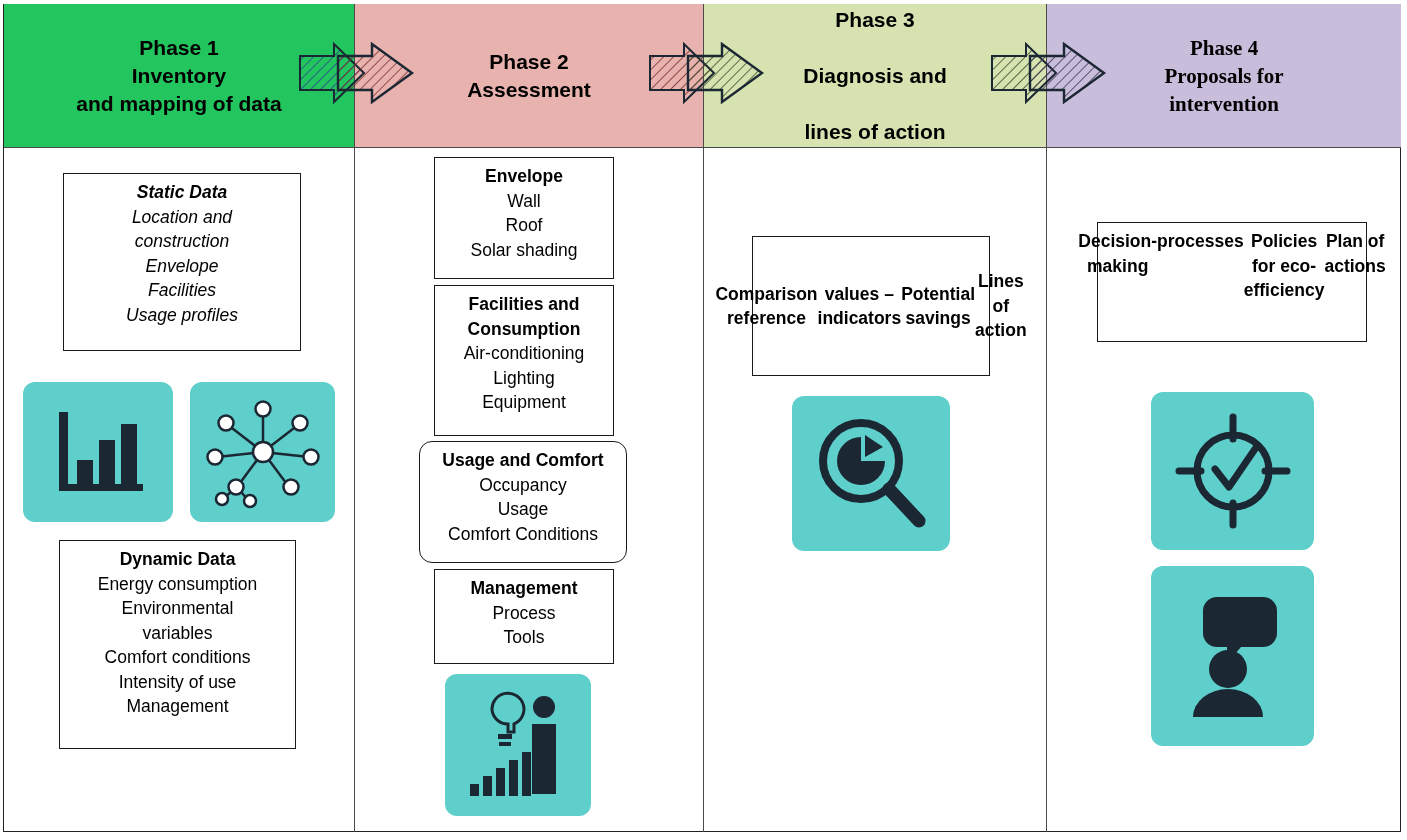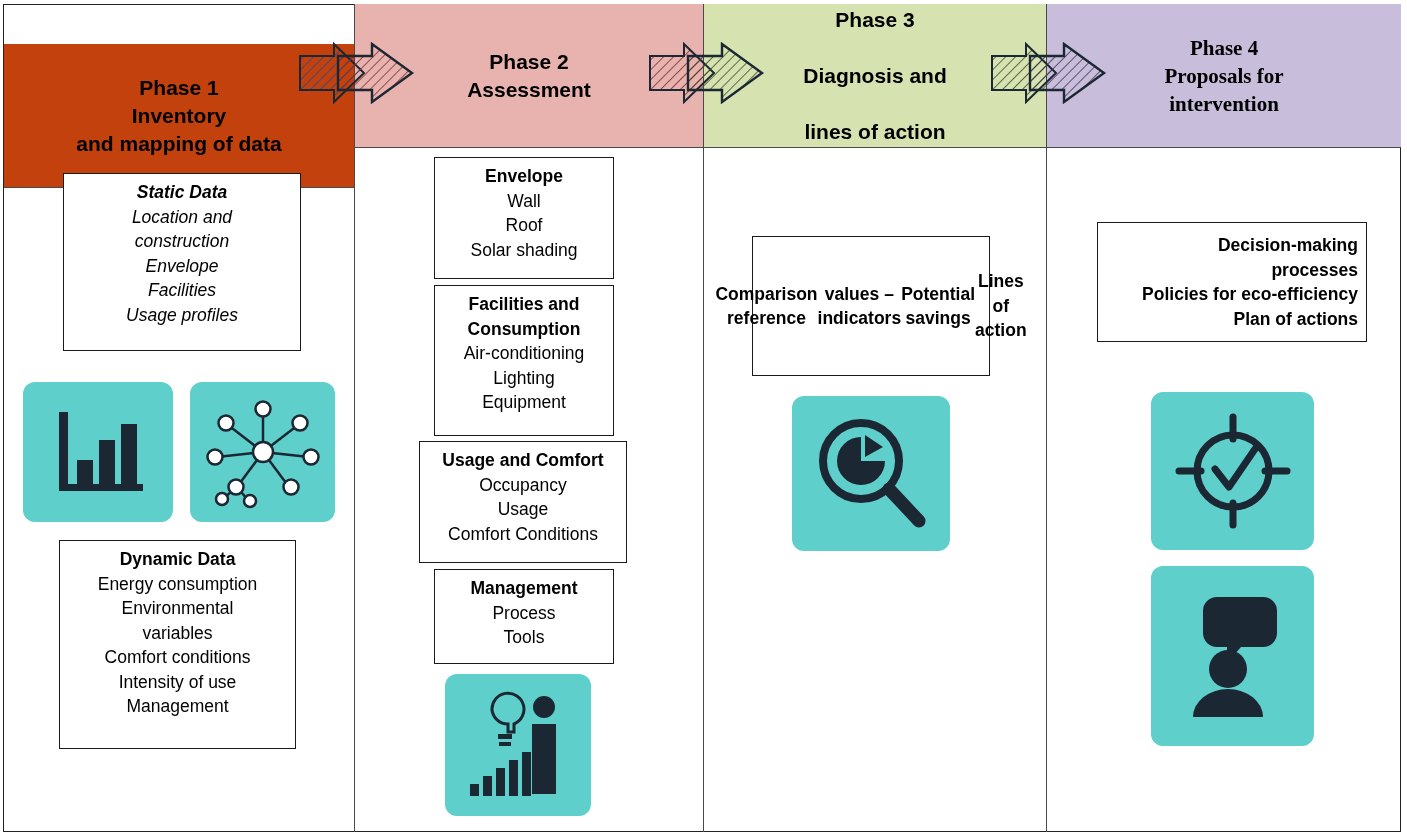--- a/index.html
+++ b/index.html
@@ -96,21 +96,21 @@
   }
   svg { display: block; }
 </style>
 </head>
 <body>
 
 <div id="page">
   <div class="frame"></div>
 
   <div class="col" style="left:4px; width:350px;">
-    <div class="phase-header" style="background:#c2410c;margin-top:40px;">
+    <div class="phase-header" style="background:#22c55e;">
       <span>Phase 1</span>
       <span class="phase-sub">Inventory</span>
       <span class="phase-sub">and mapping of data</span>
     </div>
 
     <div class="box" style="left:59px; top:169px; width:238px; height:178px;font-style:italic;">
       <span class="bhead">Static Data</span>
       <span class="bline">Location and</span>
       <span class="bline">construction</span>
       <span class="bline">Envelope</span>
@@ -183,21 +183,21 @@
     </div>
 
     <div class="box" style="left:79px; top:281px; width:180px; height:151px;">
       <span class="bhead">Facilities and</span>
       <span class="bhead">Consumption</span>
       <span class="bline">Air-conditioning</span>
       <span class="bline">Lighting</span>
       <span class="bline">Equipment</span>
     </div>
 
-    <div class="box" style="left:64px; top:437px; width:208px; height:122px;">
+    <div class="box" style="left:64px; top:437px; width:208px; height:122px;border-radius:13px;">
       <span class="bhead">Usage and Comfort</span>
       <span class="bline">Occupancy</span>
       <span class="bline">Usage</span>
       <span class="bline">Comfort Conditions</span>
     </div>
 
     <div class="box" style="left:79px; top:565px; width:180px; height:95px;">
       <span class="bhead">Management</span>
       <span class="bline">Process</span>
       <span class="bline">Tools</span>
@@ -255,21 +255,21 @@
 
   <div class="col-sep" style="left:1046px;"></div>
 
   <div class="col" style="left:1047px; width:354px;">
     <div class="phase-header" style="background:#C9BDDC;font-family:Liberation Serif, serif;">
       <span>Phase 4</span>
       <span class="phase-sub">Proposals for</span>
       <span class="phase-sub">intervention</span>
     </div>
 
-    <div class="box allbold" style="left:50px; top:218px; width:270px; height:120px; display:flex; flex-direction:column; align-items:flex-end; justify-content:center;">
+    <div class="box allbold" style="left:50px; top:218px; width:270px; height:120px; display:flex; flex-direction:row; align-items:flex-start; justify-content:center;">
       <span class="bline">Decision-making</span>
       <span class="bline">processes</span>
       <span class="bline">Policies for eco-efficiency</span>
       <span class="bline">Plan of actions</span>
     </div>
 
     <div class="icon-tile" style="left:104px; top:388px; width:163px; height:158px;">
       <svg width="124" height="120" viewBox="0 0 124 120">
         <circle cx="62" cy="60" r="36" fill="none" stroke="#1B2733" stroke-width="7"></circle>
         <line x1="62" y1="6" x2="62" y2="28" stroke="#1B2733" stroke-width="7" stroke-linecap="round"></line>

